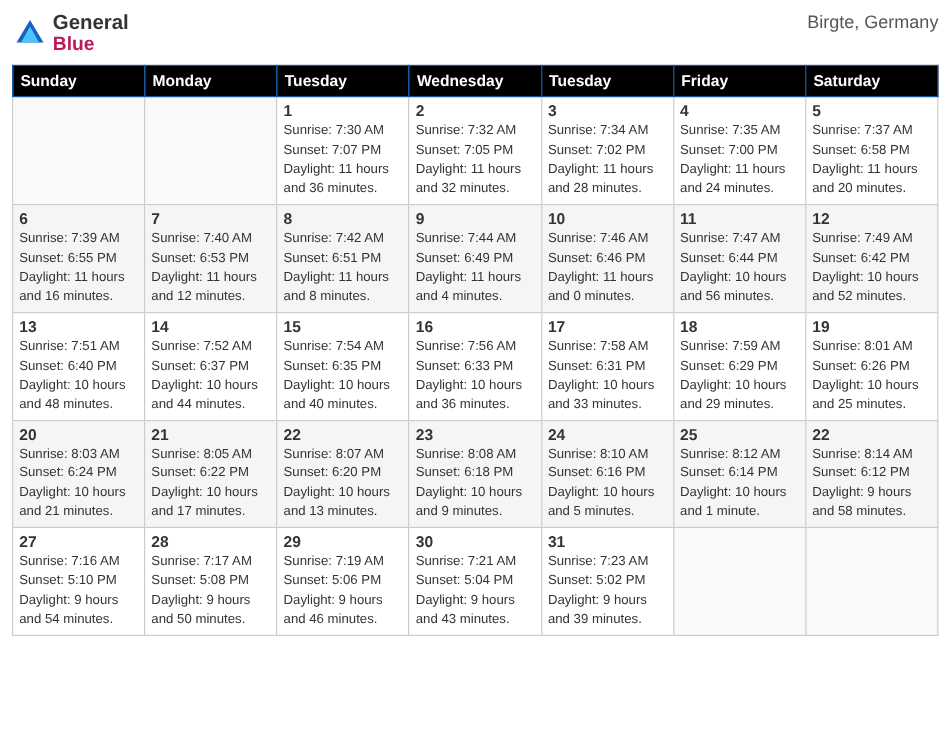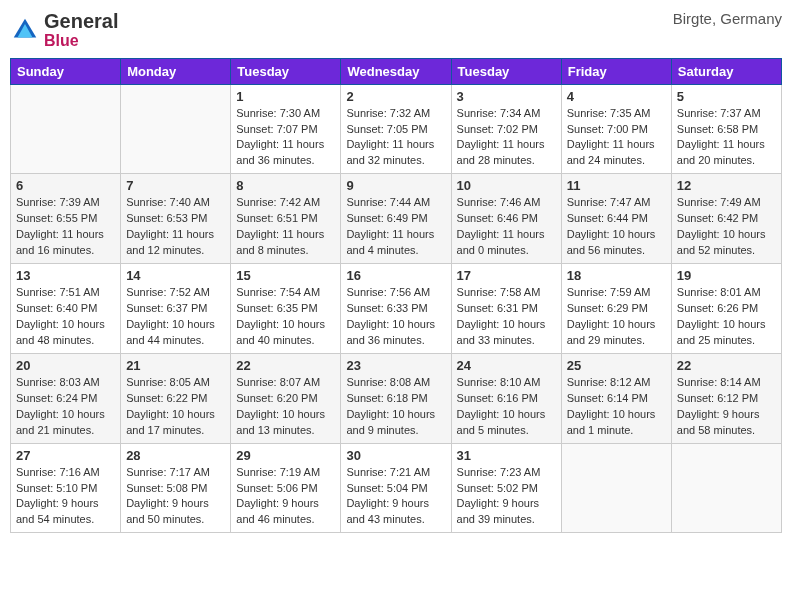--- a/index.html
+++ b/index.html
@@ -20,21 +20,21 @@
       display: flex;
       align-items: center;
       gap: 4px;
     }
     .logo-text {
       display: flex;
       flex-direction: column;
       line-height: 1.1;
     }
     .logo-general {
-      font-size: 20px;
+      font-size: 17px;
       font-weight: bold;
       color: #333;
     }
     .logo-blue {
       font-size: 16px;
       font-weight: bold;
       color: #be185d;
     }
     .logo-icon {
       width: 30px;
@@ -51,21 +51,21 @@
     .location {
       font-size: 15px;
       color: #555;
     }
     .calendar {
       width: 100%;
       border-collapse: collapse;
       border: 1px solid #ccc;
     }
     .calendar th {
-      background: #6d28d9;
+      background: #000000;
       color: #fff;
       font-size: 13px;
       padding: 5px 6px;
       text-align: left;
       border: 1px solid #1255a0;
     }
     .calendar td {
       border: 1px solid #ccc;
       vertical-align: top;
       padding: 4px 5px;

